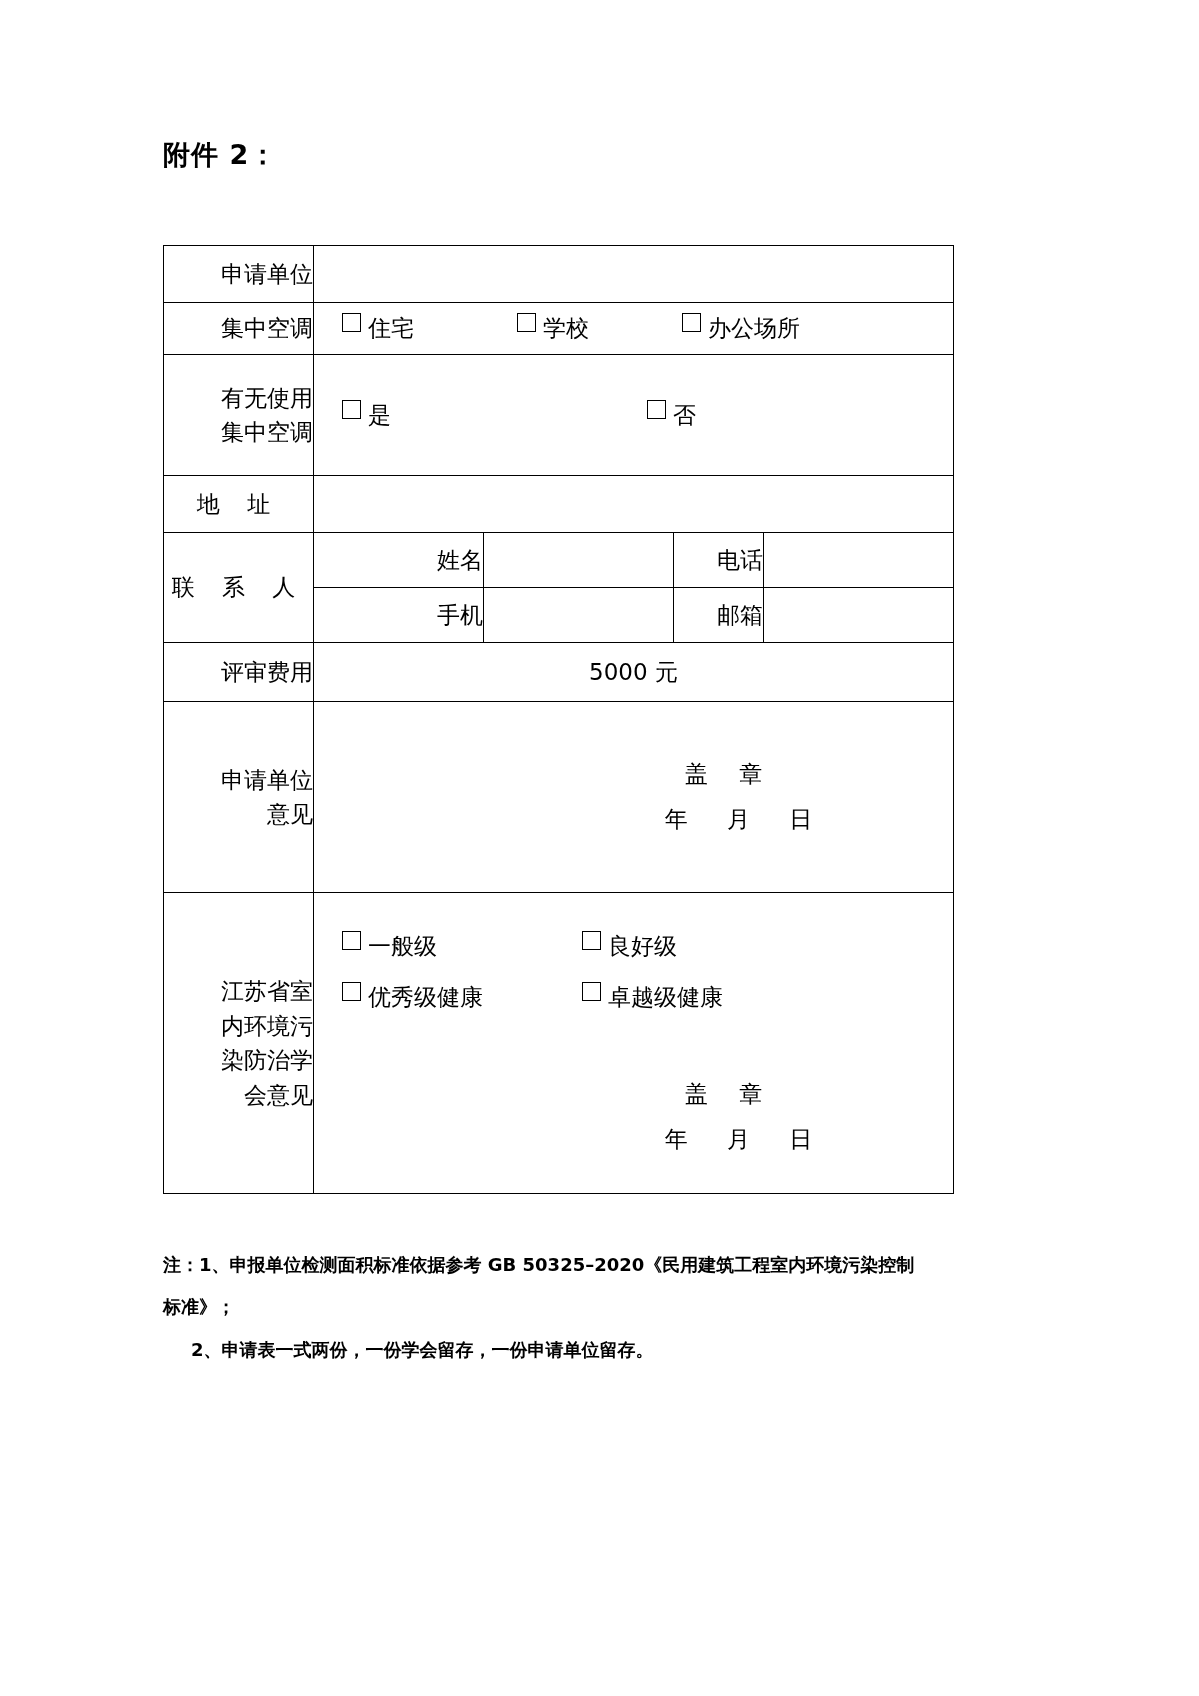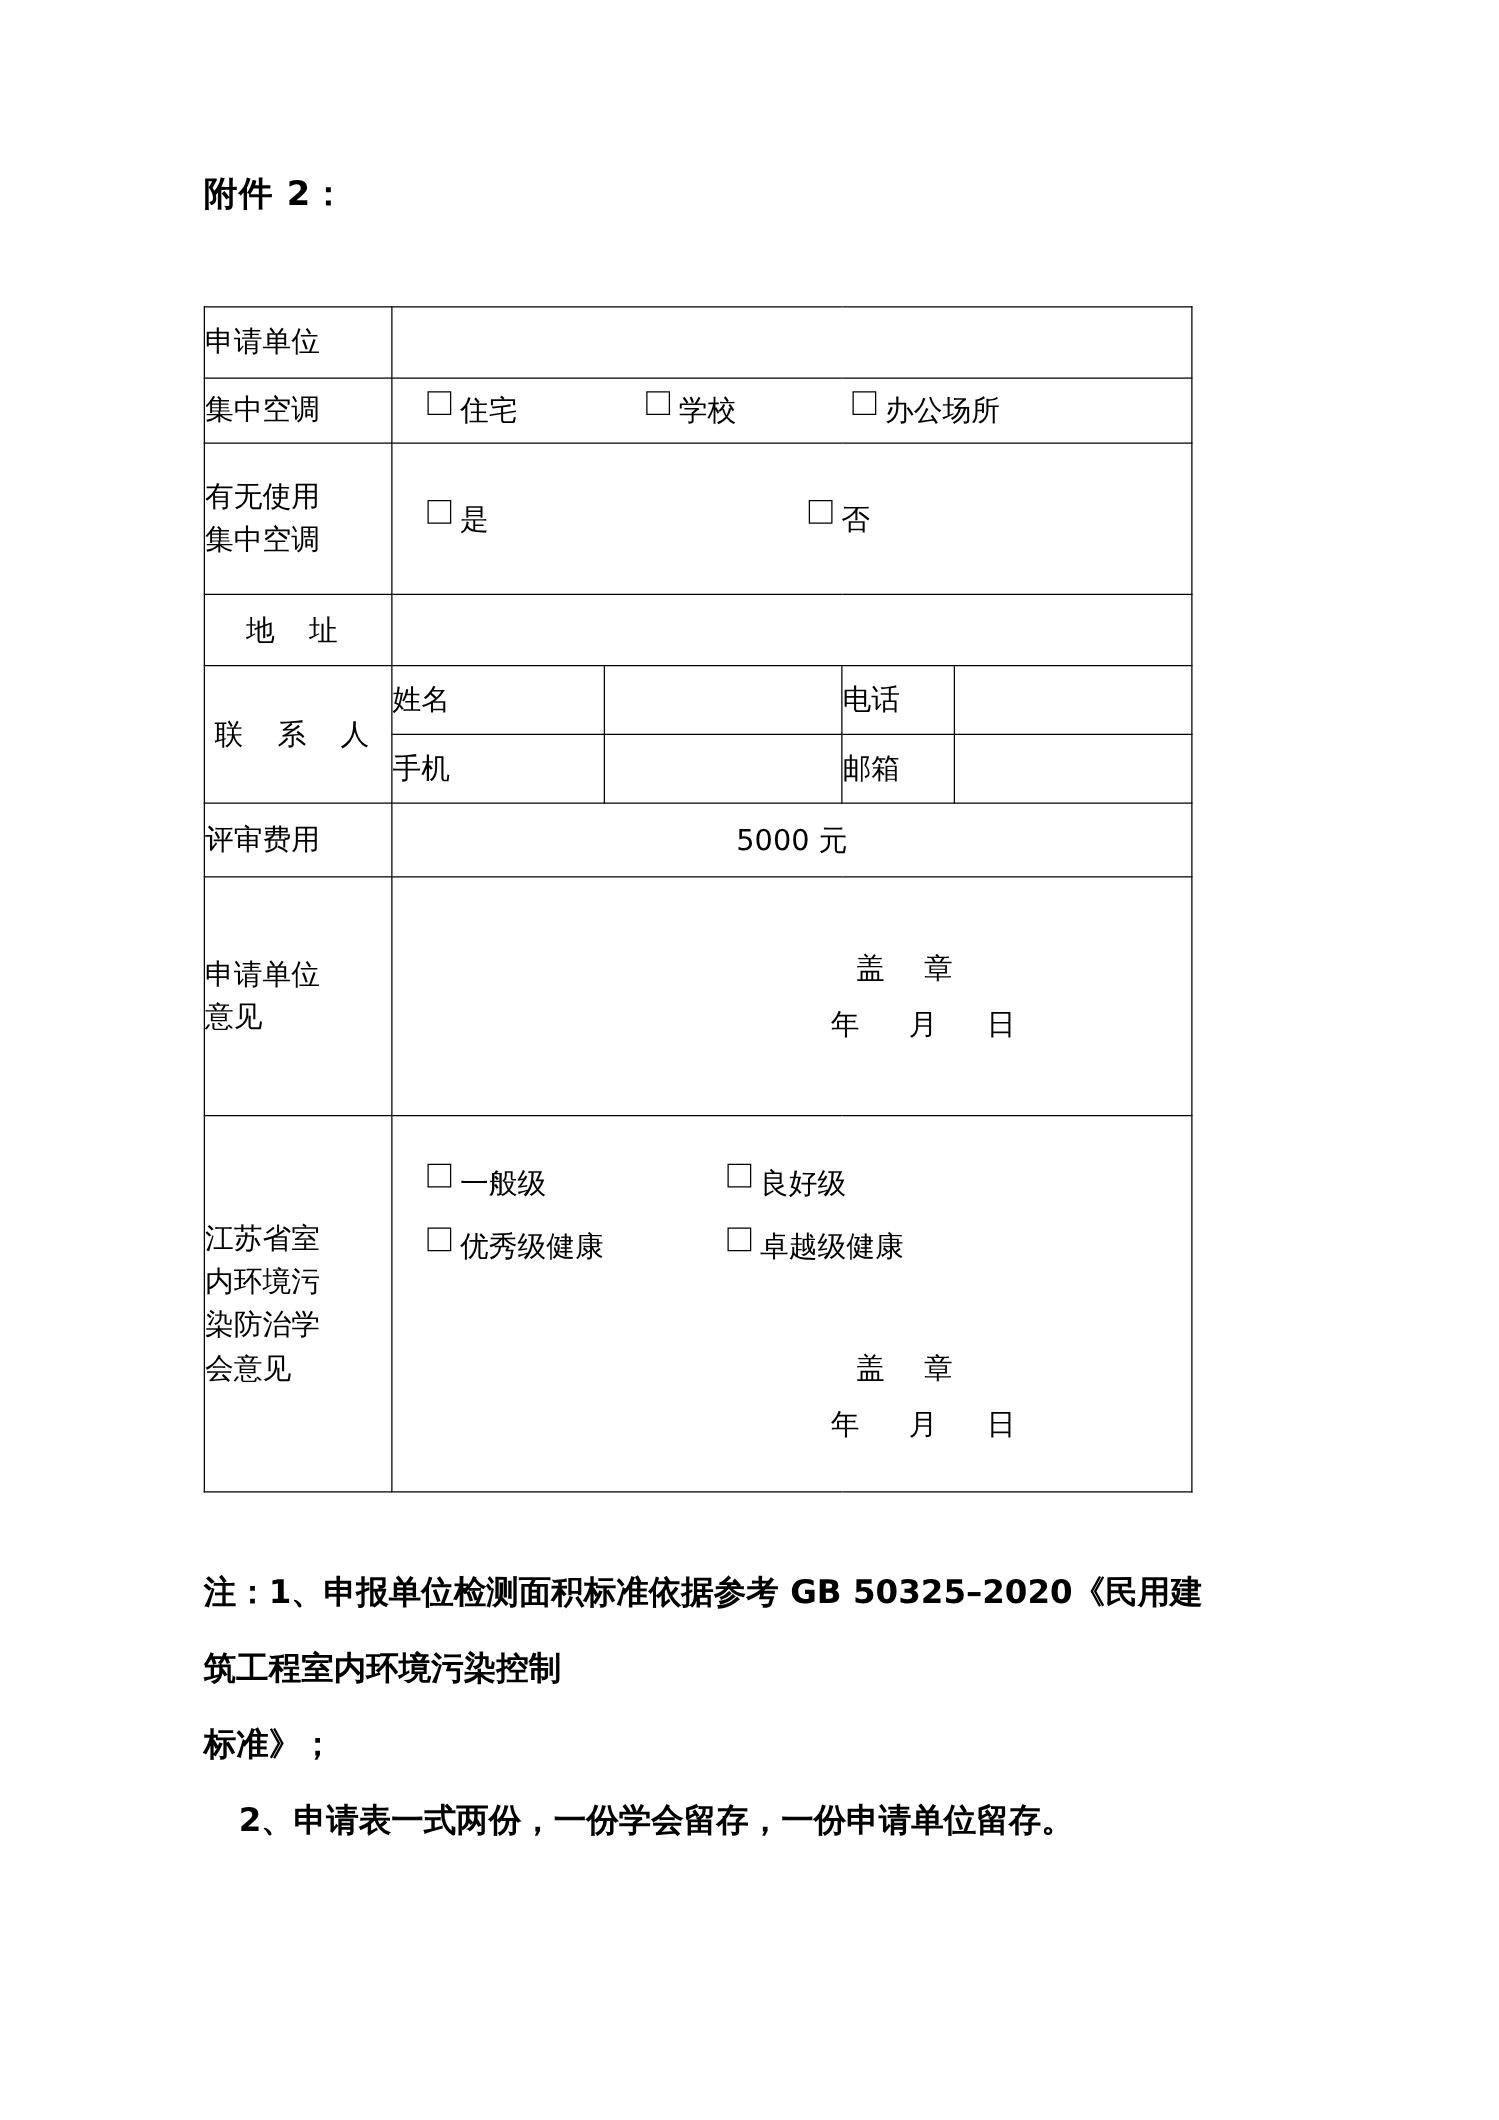--- a/index.html
+++ b/index.html
@@ -50,21 +50,21 @@
     table-layout: fixed;
   }
   table.form td {
     border: 1.6px solid #000000;
     padding: 0;
     vertical-align: middle;
     font-size: 23px;
     font-family: "DejaVu Sans", "Liberation Sans", sans-serif;
   }
   .lbl {
-    text-align: left;
+    text-align: right;
     font-size: 23px;
     line-height: 1.5;
     padding: 6px 4px;
     white-space: pre-line;
   }
   .lbl-spaced {
     text-align: center;
     font-size: 23px;
     letter-spacing: 10px;
     padding-left: 10px;
@@ -126,21 +126,21 @@
   .grade-row .opt:first-child {
     width: 240px;
   }
   .notes {
     position: absolute;
     left: 163px;
     top: 1244px;
     width: 800px;
     font-family: "DejaVu Sans", "Liberation Sans", sans-serif;
     font-weight: bold;
-    font-size: 26px;
+    font-size: 18px;
     line-height: 2.35;
   }
   .notes .l2 { text-indent: 28px; }
 </style>
 </head>
 <body>
 
 <div class="page">
 
   <div class="attachment-label">附件 2：</div>

